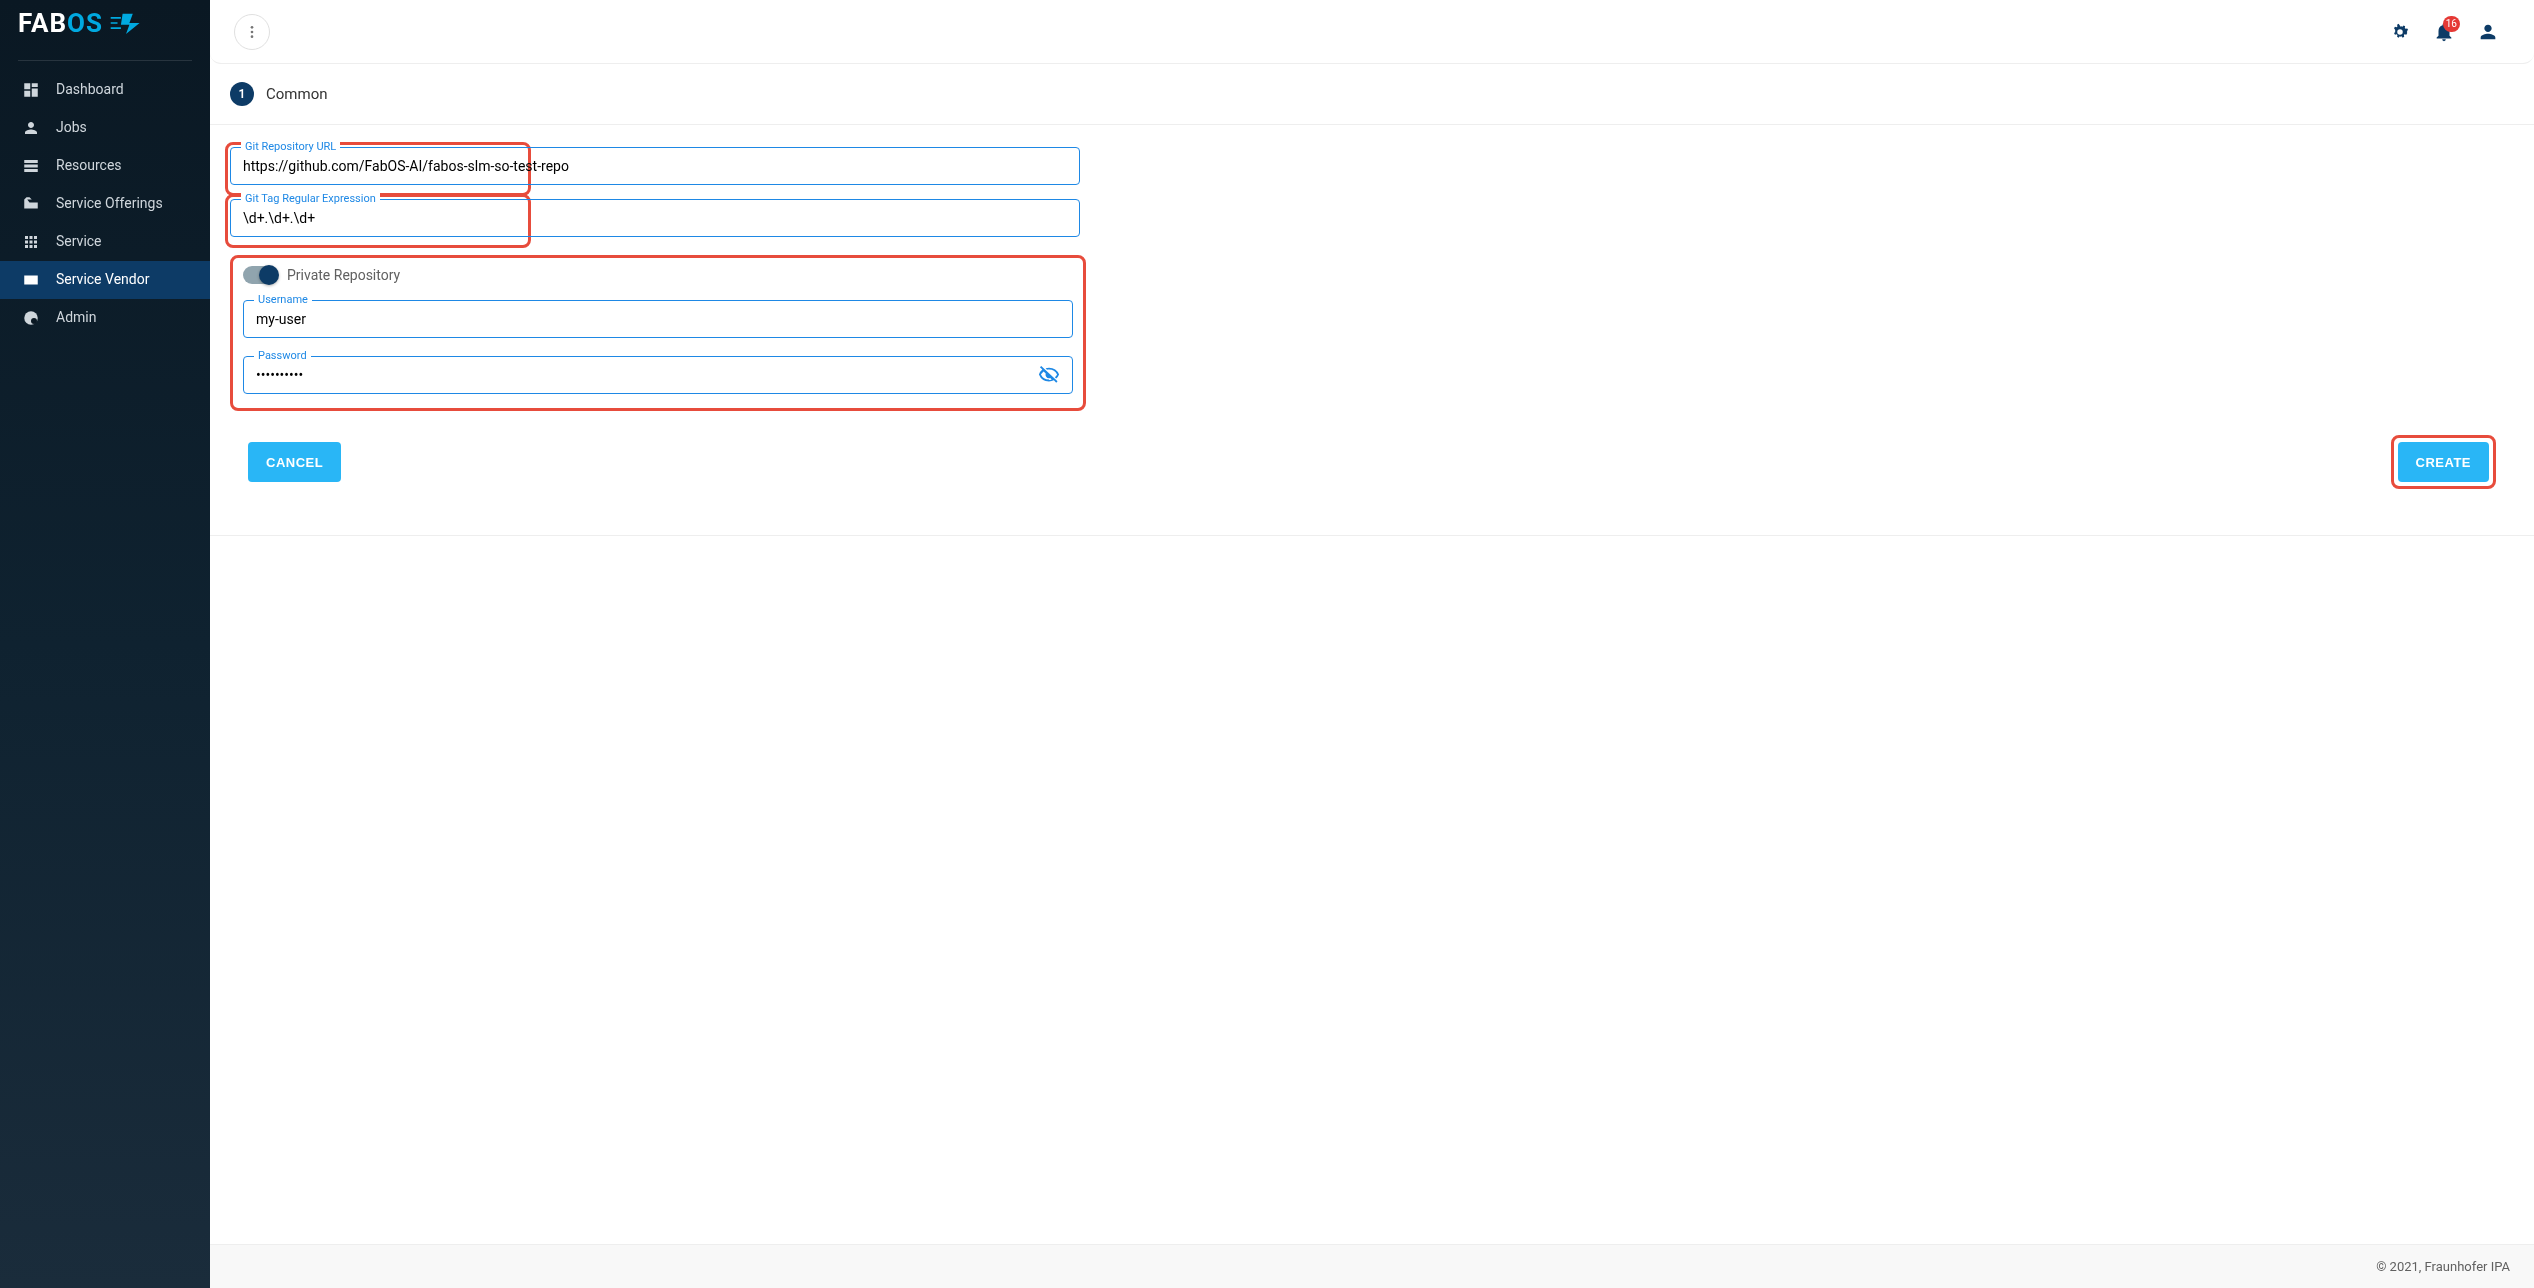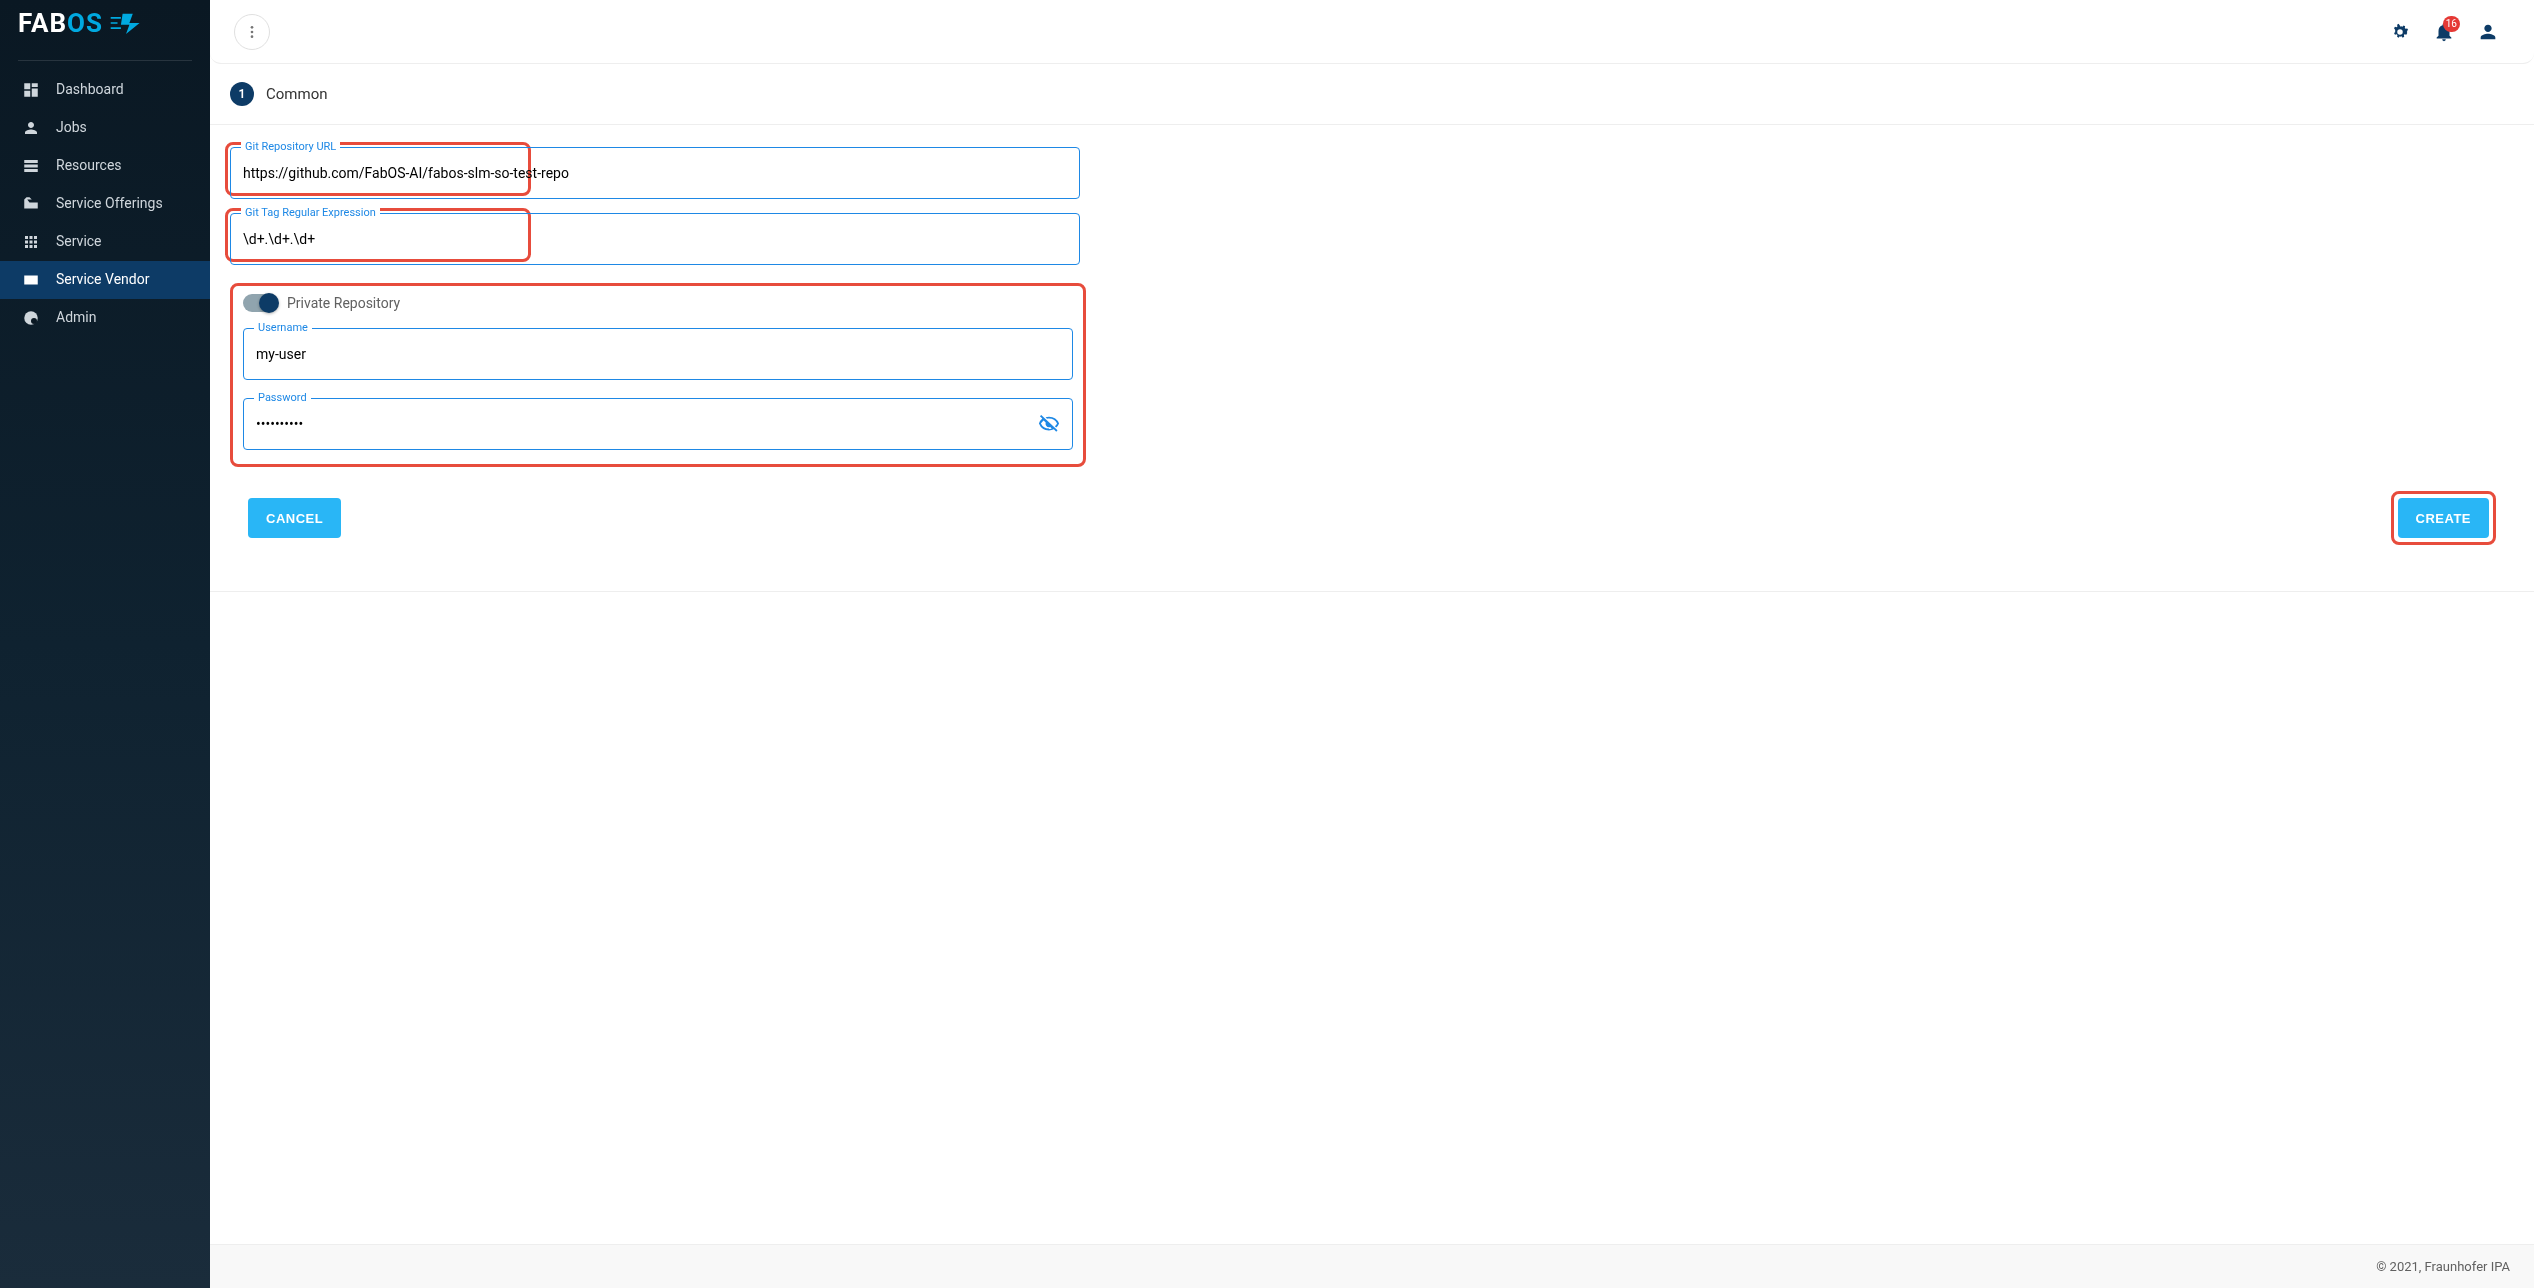--- a/index.html
+++ b/index.html
@@ -30,21 +30,21 @@
   .badge { position: absolute; top: 6px; right: 6px; min-width: 16px; height: 16px; border-radius: 8px; background: #e53935; color: #fff; font-size: 10px; display: flex; align-items: center; justify-content: center; padding: 0 3px; }
 
   .step-header { display: flex; align-items: center; gap: 12px; padding: 18px 20px; border-bottom: 1px solid #eee; }
   .step-circle { width: 24px; height: 24px; border-radius: 50%; background: #0d3b66; color: #fff; display: flex; align-items: center; justify-content: center; font-size: 12px; font-weight: 600; }
   .step-title { font-size: 15px; color: #333; }
 
   .form-area { padding: 22px 20px; border-bottom: 1px solid #eee; }
   .highlight-red { border: 3px solid #e74c3c; border-radius: 8px; }
   .field-wrap { position: relative; margin-bottom: 18px; width: 850px; max-width: 100%; }
   .input-row-full { width: 850px; max-width: 100%; }
-  .field-outline { border: 1px solid #1e88e5; border-radius: 4px; height: 52px; display: flex; align-items: center; padding: 0 12px; position: relative; }
+  .field-outline { border: 1px solid #1e88e5; border-radius: 4px; height: 38px; display: flex; align-items: center; padding: 0 12px; position: relative; }
   .field-label { position: absolute; top: -8px; left: 10px; background: #fff; padding: 0 4px; font-size: 11px; color: #1e88e5; }
   .field-input { border: none; outline: none; width: 100%; font-size: 14px; font-family: inherit; background: transparent; }
   .eye-btn { cursor: pointer; color: #1e88e5; display: flex; align-items: center; }
   .eye-btn svg { width: 22px; height: 22px; fill: currentColor; }
 
   .private-block { padding: 8px 10px 10px 10px; width: 856px; max-width: 100%; }
   .toggle-row { display: flex; align-items: center; gap: 10px; margin-bottom: 16px; }
   .toggle { width: 34px; height: 18px; background: #90a4ae; border-radius: 9px; position: relative; cursor: pointer; }
   .toggle .knob { width: 20px; height: 20px; background: #0d3b66; border-radius: 50%; position: absolute; right: -2px; top: -1px; box-shadow: 0 1px 3px rgba(0,0,0,0.3); }
   .toggle-label { color: #616161; font-size: 14px; }

